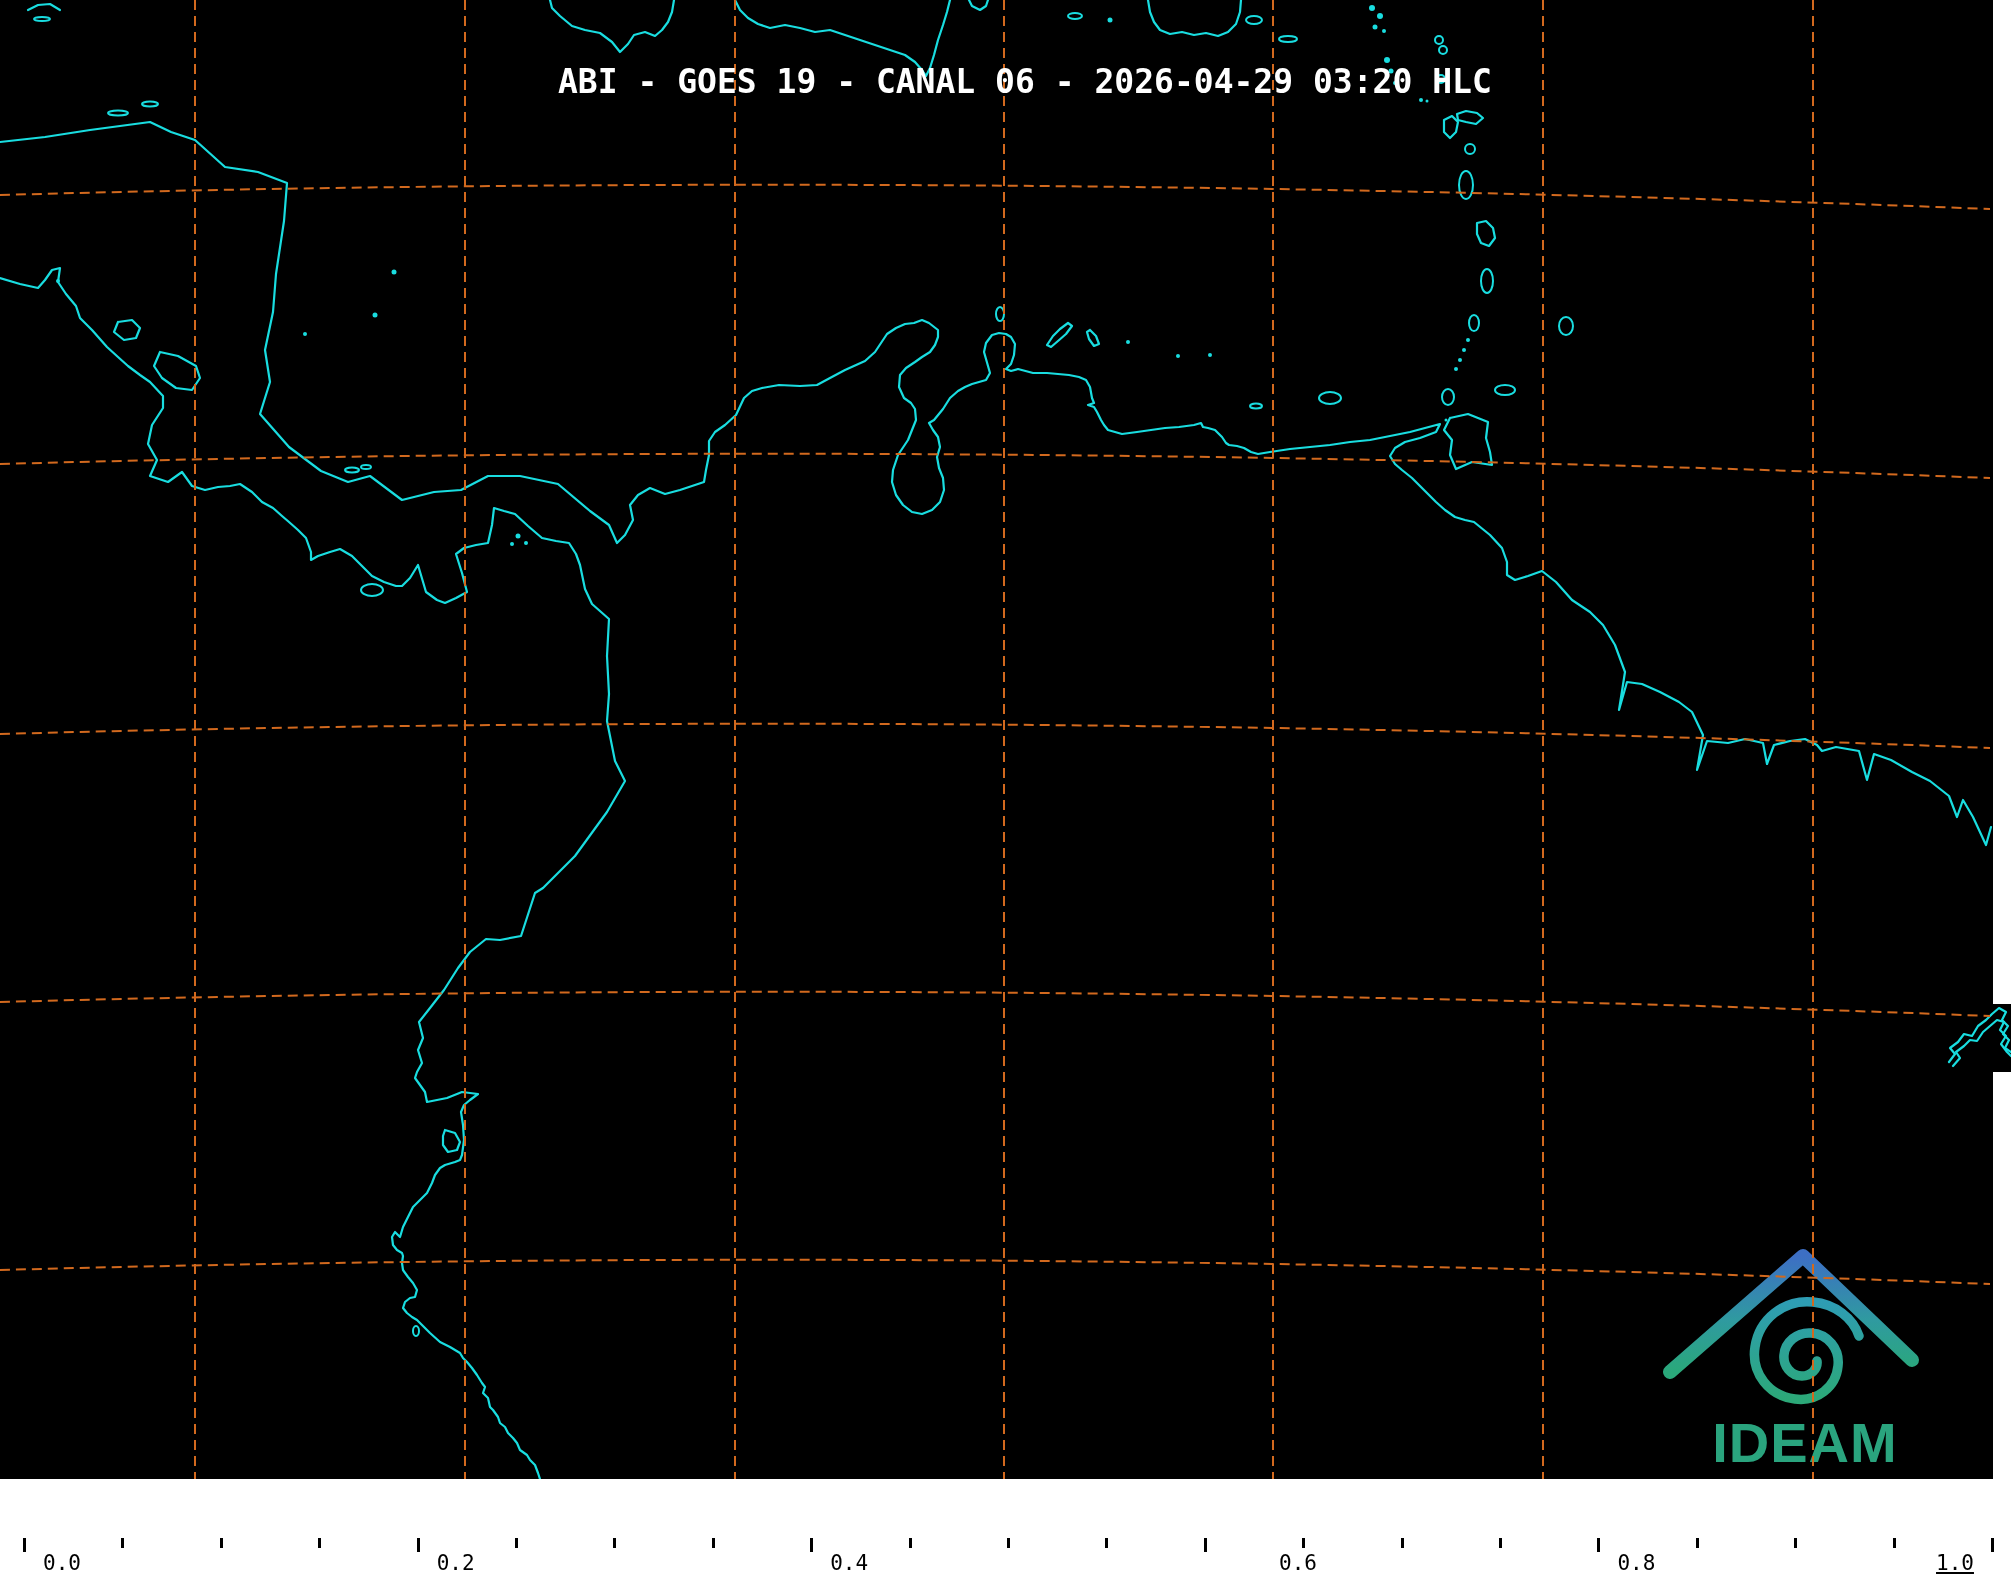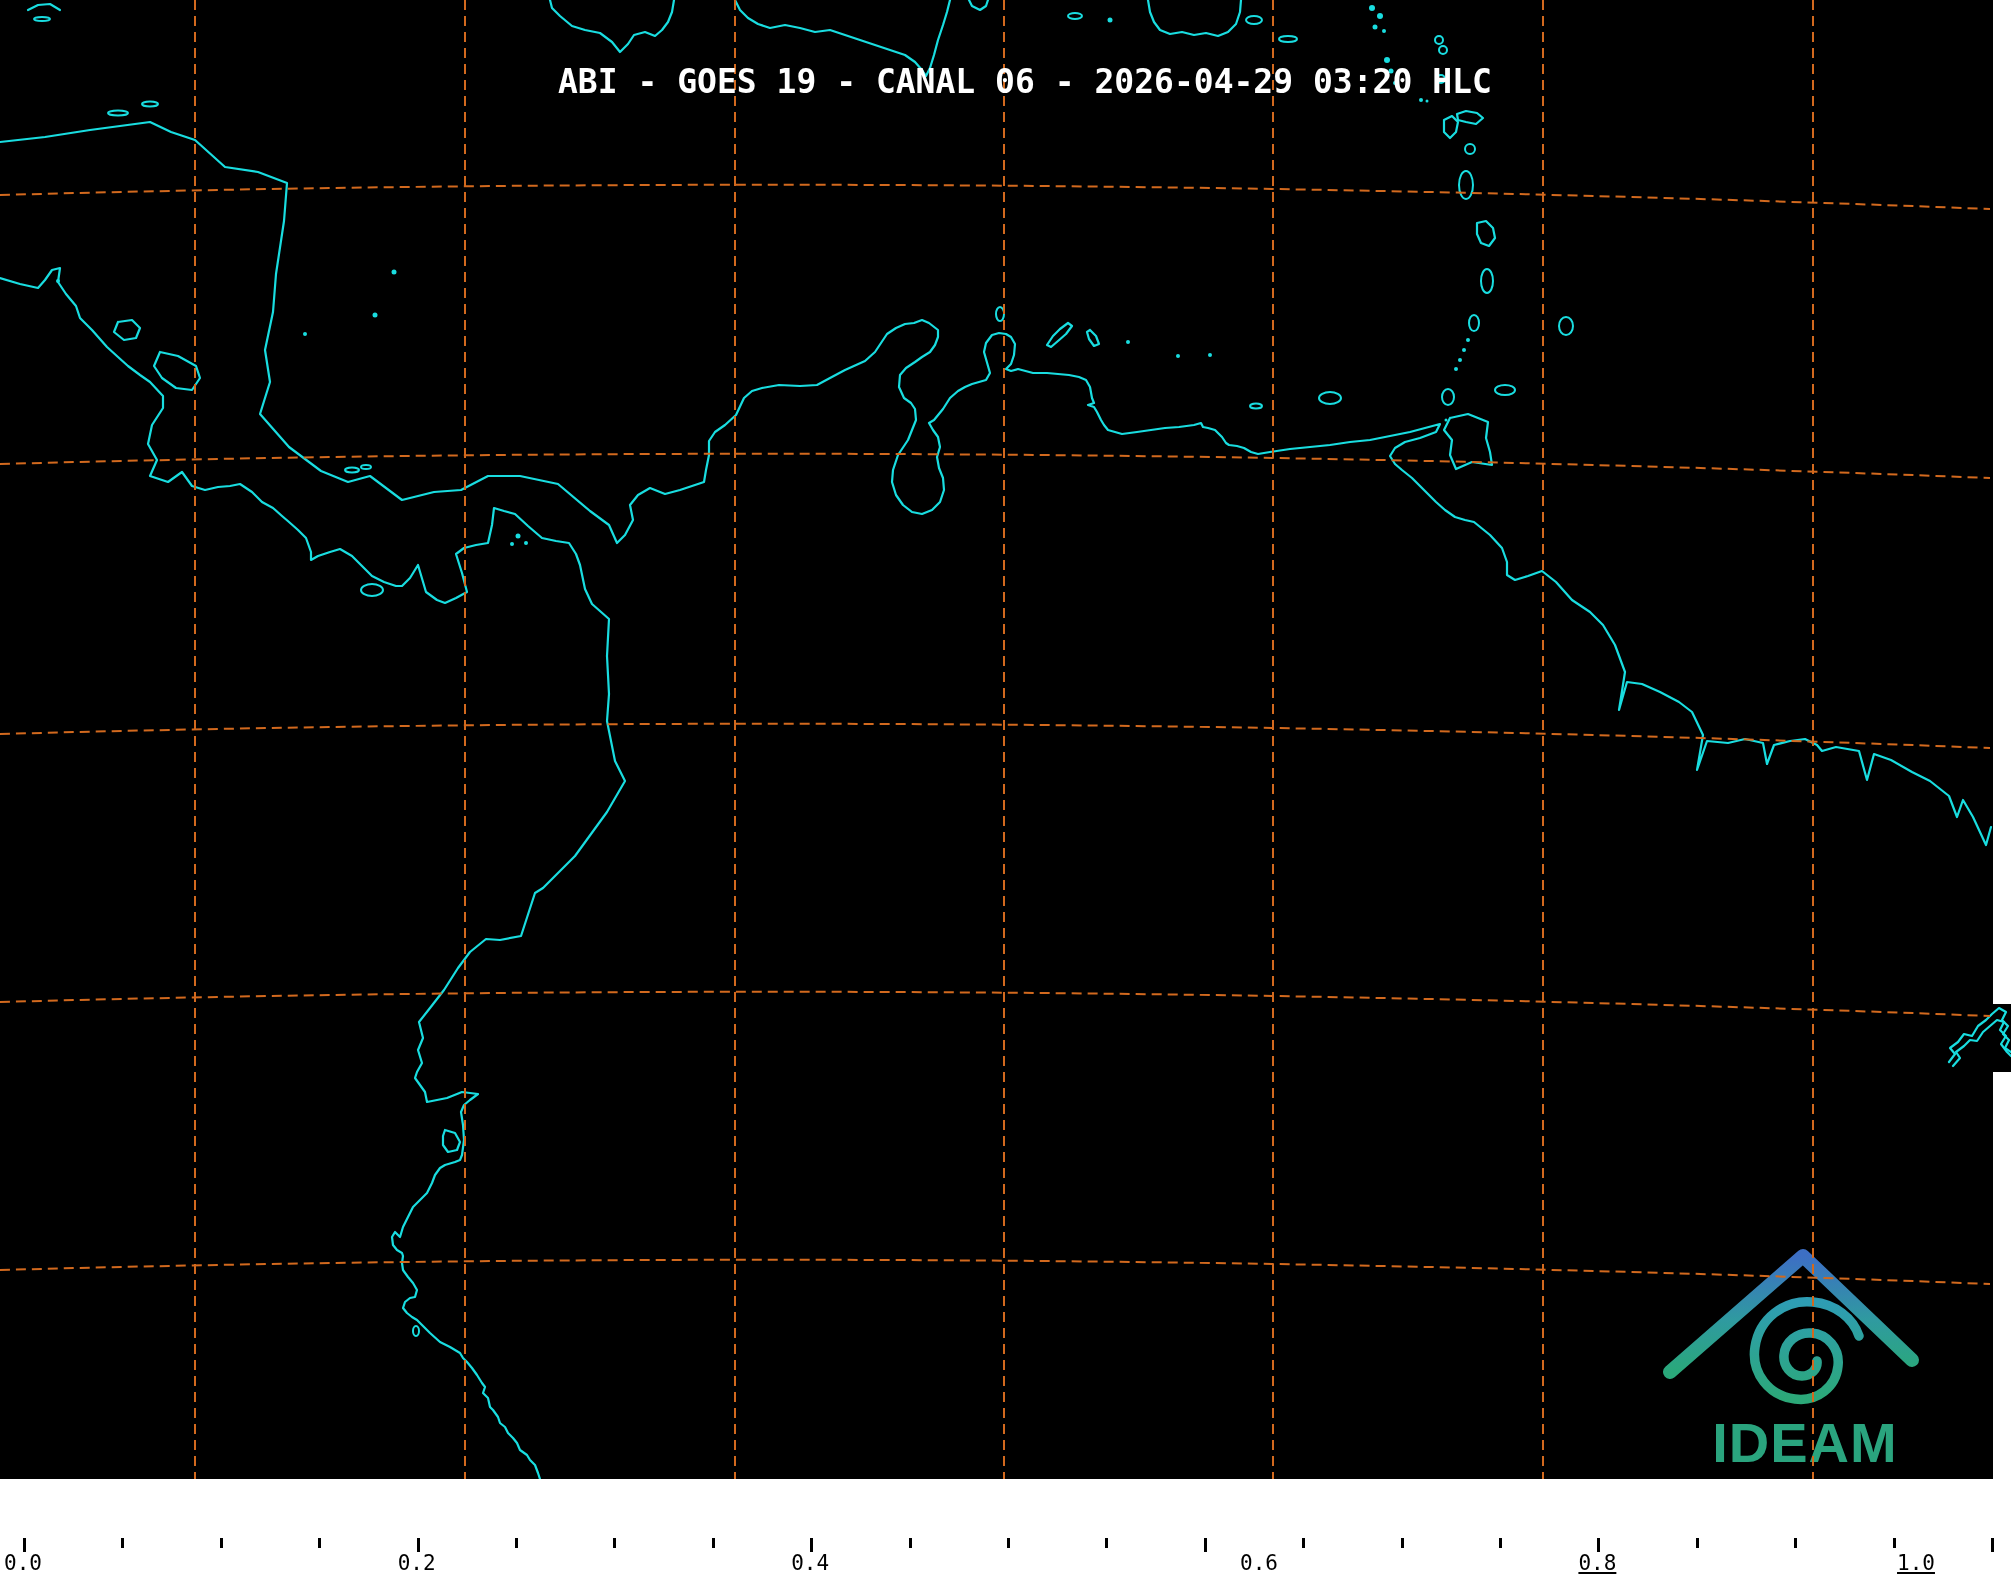--- a/index.html
+++ b/index.html
@@ -12,21 +12,21 @@
   .cbar{position:absolute;left:22px;top:1479px;width:1965px;height:53px;border:3px solid #000;
         background:linear-gradient(to right,#000 0%,#242424 2%,#393939 5%,#515151 10%,#636363 15%,
         #727272 20%,#8c8c8c 30%,#a1a1a1 40%,#b5b5b5 50%,#c6c6c6 60%,#d6d6d6 70%,#e5e5e5 80%,
         #f2f2f2 90%,#fff 100%);}
   .cbar-label{width:100%;text-align:center;font-weight:bold;font-size:33px;line-height:53px;
         color:#111;}
   .tick{position:absolute;width:3px;background:#000;top:1538px;}
   .tick.major{height:14px;}
   .tick.minor{height:10px;}
   .tick-label{position:absolute;top:1551px;font-size:21px;color:#000;transform:translateX(-50%);
-        white-space:nowrap;}
+        white-space:nowrap;margin-left:39px;}
   svg{display:block;}
   .coast{fill:none;stroke:#19dde0;stroke-width:2.2;stroke-linejoin:round;stroke-linecap:round;}
   .isle{fill:none;stroke:#19dde0;stroke-width:2;}
   .idot{fill:#19dde0;stroke:none;}
   .grid{fill:none;stroke:#d2691e;stroke-width:2;stroke-dasharray:10 6;}
 </style>
 </head>
 <body>
 
 <div class="stage">
@@ -167,17 +167,17 @@
       <div class="tick minor" style="left: 1499px;"></div>
       <div class="tick major" style="left: 1597.4px;"></div>
       <div class="tick minor" style="left: 1695.8px;"></div>
       <div class="tick minor" style="left: 1794.2px;"></div>
       <div class="tick minor" style="left: 1892.6px;"></div>
       <div class="tick major" style="left: 1991px;"></div>
       <div class="tick-label" style="left: 23px;">0.0</div>
       <div class="tick-label" style="left: 416.6px;">0.2</div>
       <div class="tick-label" style="left: 810.2px;">0.4</div>
       <div class="tick-label" style="left: 1259px;">0.6</div>
-      <div class="tick-label" style="left: 1597.4px; text-decoration: underline;">0.8</div>
+      <div class="tick-label" style="left: 1597.4px;">0.8</div>
       <div class="tick-label" style="left: 1916px; text-decoration: underline;">1.0</div>
     </div>
 
 </div>
 
 </body></html>

